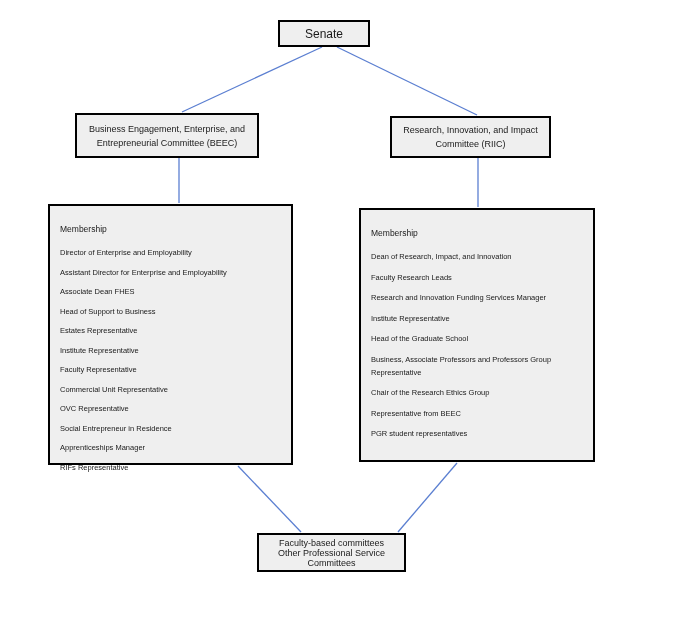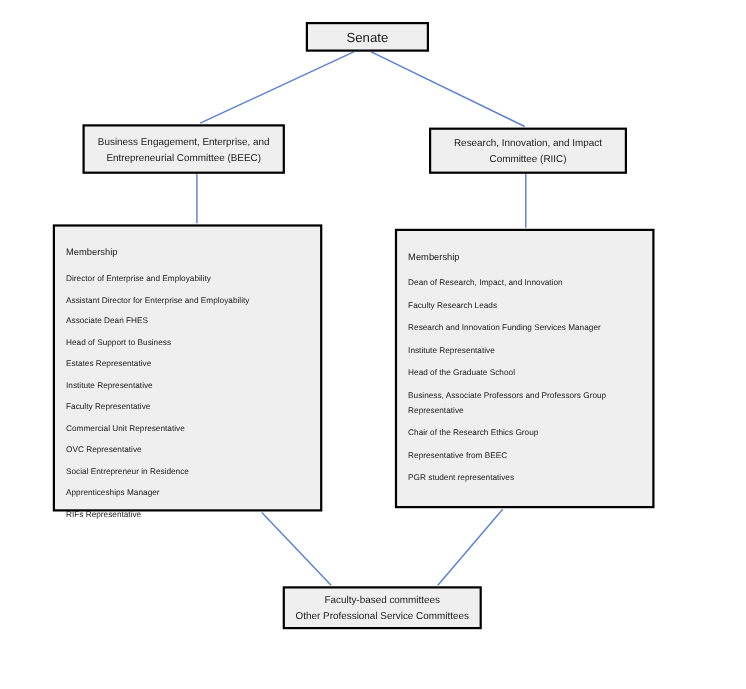--- a/index.html
+++ b/index.html
@@ -26,21 +26,21 @@
   .box {
     position: absolute;
     background: #efefef;
     border: 2px solid #000000;
     box-sizing: border-box;
     color: #1a1a1a;
   }
   .senate-box {
     left: 278px;
     top: 20px;
-    width: 112px;
+    width: 92px;
     height: 27px;
     border-width: 2.5px;
     display: flex;
     align-items: center;
     justify-content: center;
     font-size: 12px;
   }
   .committee-box {
     border-width: 2.5px;
     display: flex;
@@ -53,21 +53,21 @@
   }
   .beec-box {
     left: 75px;
     top: 113px;
     width: 184px;
     height: 45px;
   }
   .riic-box {
     left: 390px;
     top: 116px;
-    width: 180px;
+    width: 161px;
     height: 42px;
   }
   .mem-box {
     border-width: 2px;
     padding: 7px 10px 4px 10px;
   }
   .mem-left {
     left: 48px;
     top: 204px;
     width: 245px;
@@ -89,21 +89,21 @@
     font-size: 7.5px;
     line-height: 13px;
     margin-bottom: 6.5px;
   }
   .mem-right .mem-item {
     margin-bottom: 7.5px;
   }
   .bottom-box {
     left: 257px;
     top: 533px;
-    width: 181px;
+    width: 149px;
     height: 39px;
     border-width: 2.5px;
     display: flex;
     flex-direction: column;
     align-items: center;
     justify-content: space-around;
     text-align: center;
     font-size: 9px;
     padding: 3px 0;
   }

